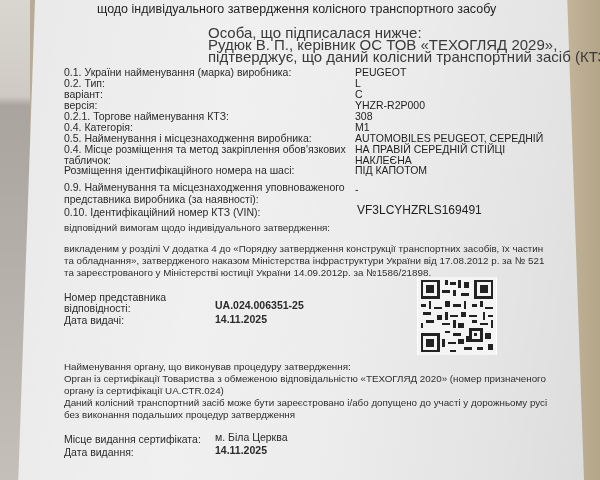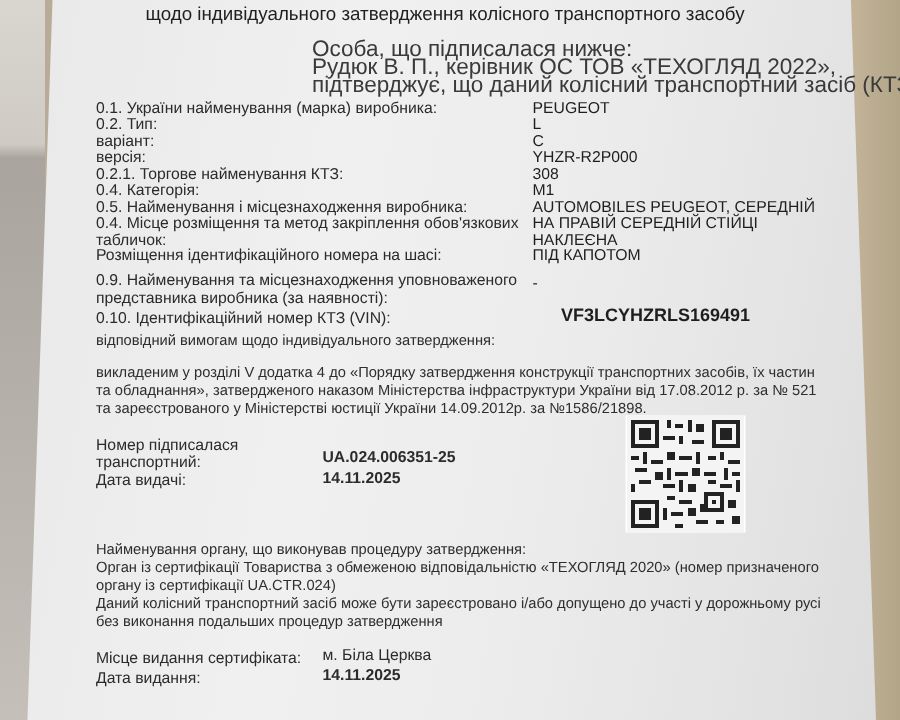--- a/index.html
+++ b/index.html
@@ -25,21 +25,21 @@
 </head>
 <body>
 
 <div class="bg-left"></div>
 <div class="bg-right"></div>
 <div class="paper"></div>
 
 <div class="title">щодо індивідуального затвердження колісного транспортного засобу</div>
 
 <div class="intro" style="top:24px">Особа, що підписалася нижче:</div>
-<div class="intro" style="top:36px">Рудюк В. П., керівник ОС ТОВ «ТЕХОГЛЯД 2022»,</div>
+<div class="intro" style="top:36px">Рудюк В. П., керівник ОС ТОВ «ТЕХОГЛЯД 2029»,</div>
 <div class="intro" style="top:48px">підтверджує, що даний колісний транспортний засіб (КТЗ):</div>
 
 <div class="t lbl" style="top:66px">0.1. України найменування (марка) виробника:</div>
 <div class="t val" style="top:66px">PEUGEOT</div>
 <div class="t lbl" style="top:77px">0.2. Тип:</div>
 <div class="t val" style="top:77px">L</div>
 <div class="t lbl" style="top:88px">варіант:</div>
 <div class="t val" style="top:88px">C</div>
 <div class="t lbl" style="top:99px">версія:</div>
 <div class="t val" style="top:99px">YHZR-R2P000</div>
@@ -52,30 +52,30 @@
 <div class="t lbl" style="top:143px">0.4. Місце розміщення та метод закріплення обов'язкових</div>
 <div class="t val" style="top:143px">НА ПРАВІЙ СЕРЕДНІЙ СТІЙЦІ</div>
 <div class="t lbl" style="top:154px">табличок:</div>
 <div class="t val" style="top:154px">НАКЛЕЄНА</div>
 <div class="t lbl" style="top:164px">Розміщення ідентифікаційного номера на шасі:</div>
 <div class="t val" style="top:164px">ПІД КАПОТОМ</div>
 <div class="t lbl" style="top:181px">0.9. Найменування та місцезнаходження уповноваженого</div>
 <div class="t val" style="top:183px">-</div>
 <div class="t lbl" style="top:193px">представника виробника (за наявності):</div>
 <div class="t lbl" style="top:206px">0.10. Ідентифікаційний номер КТЗ (VIN):</div>
-<div class="t val" style="top:204px;font-size:12px;font-weight:bold;left:374px">VF3LCYHZRLS169491</div>
+<div class="t val" style="top:204px;font-size:12px;font-weight:normal;left:357px">VF3LCYHZRLS169491</div>
 
 <div class="para" style="top:222px">відповідний вимогам щодо індивідуального затвердження:</div>
 
 <div class="para" style="top:243px">викладеним у розділі V додатка 4 до «Порядку затвердження конструкції транспортних засобів, їх частин</div>
 <div class="para" style="top:255px">та обладнання», затвердженого наказом Міністерства інфраструктури України від 17.08.2012 р. за № 521</div>
 <div class="para" style="top:267px">та зареєстрованого у Міністерстві юстиції України 14.09.2012р. за №1586/21898.</div>
 
-<div class="t lbl" style="top:291px">Номер підписалася</div>
-<div class="t lbl" style="top:302px">транспортний:</div>
+<div class="t lbl" style="top:291px">Номер представника</div>
+<div class="t lbl" style="top:302px">відповідності:</div>
 <div class="t b" style="top:299px;left:215px">UA.024.006351-25</div>
 <div class="t lbl" style="top:314px">Дата видачі:</div>
 <div class="t b" style="top:313px;left:215px">14.11.2025</div>
 
 <div class="qr">
   <svg viewBox="0 0 29 29" shape-rendering="crispEdges">
     <rect width="29" height="29" fill="#f4f4f4"></rect>
     <g fill="#222">
       <rect x="1" y="1" width="7" height="7"></rect>
         <rect x="2" y="2" width="5" height="5" fill="#f4f4f4"></rect>

